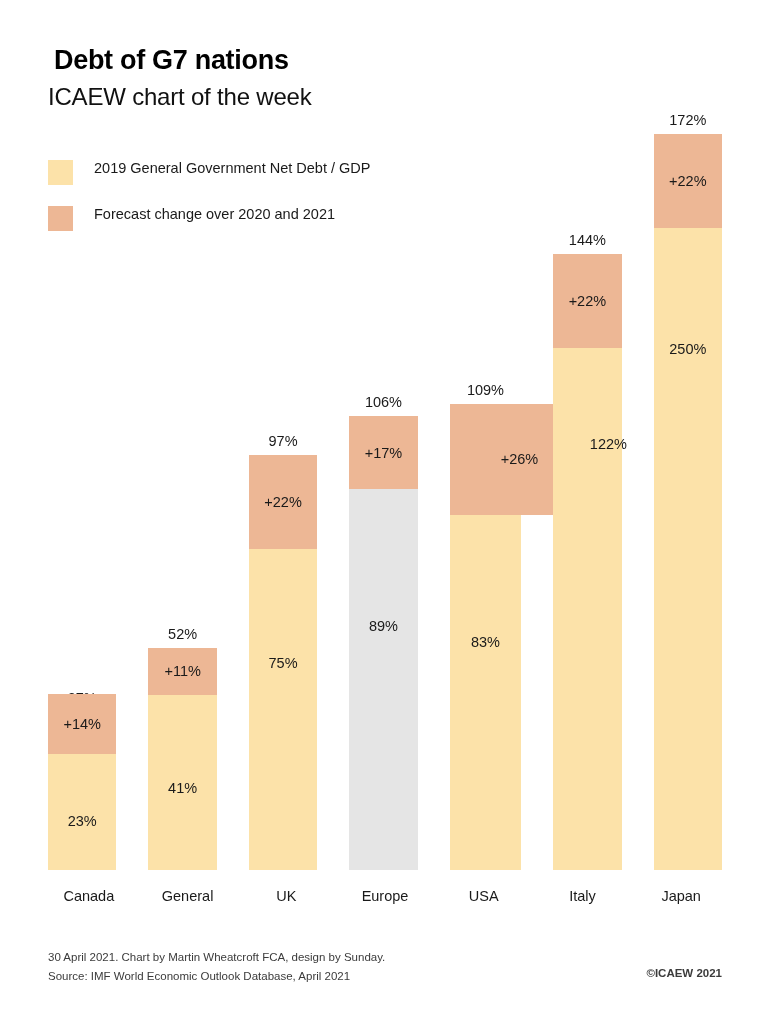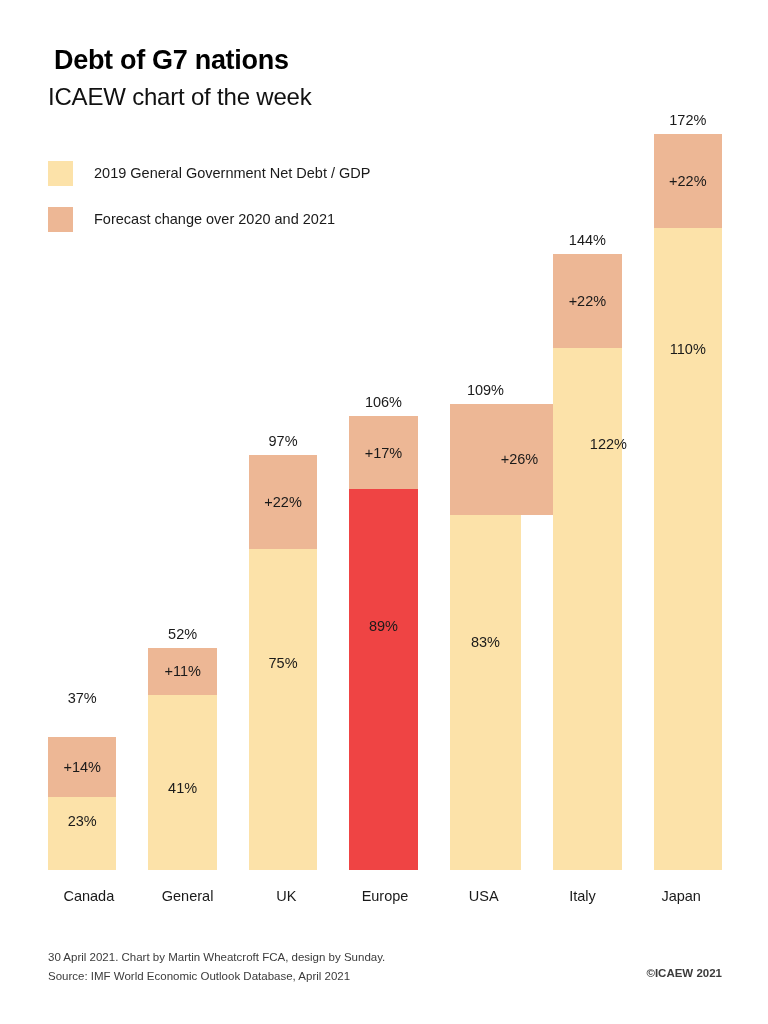--- a/index.html
+++ b/index.html
@@ -38,21 +38,21 @@
     color: #111111;
     line-height: 1.25;
     margin: 4px 0 0 0;
     letter-spacing: -0.2px;
   }
 
   
   .legend { position: absolute; left: 48px; top: 160px; }
   .legend-row {
     display: flex;
-    align-items: center;
+    align-items: flex-start;
     height: 26px;
     margin-bottom: 20px;
   }
   .legend-swatch {
     width: 25px;
     height: 25px;
     flex: 0 0 25px;
   }
   .legend-label {
     margin-left: 21px;
@@ -175,21 +175,21 @@
     </div>
   </div>
 
   <div class="chart">
     <div class="bars" id="bars-container">
         <div class="bar-col">
           <div class="total-label" style="bottom: 164.326px;">37%</div>
           <div class="seg seg-top" style="height: 59.907px; background: rgb(237, 183, 149);">
             <span class="seg-label">+14%</span>
           </div>
-          <div class="seg seg-base" style="height: 73px; background: rgb(252, 226, 169);">
+          <div class="seg seg-base" style="height: 116px; background: rgb(252, 226, 169);">
             <span class="seg-label" style="bottom: 41.3358px;">23%</span>
           </div>
         </div>
         <div class="bar-col">
           <div class="total-label" style="bottom: 228.512px;">52%</div>
           <div class="seg seg-top" style="height: 47.0698px; background: rgb(237, 183, 149);">
             <span class="seg-label">+11%</span>
           </div>
           <div class="seg seg-base" style="height: 175.442px; background: rgb(252, 226, 169);">
             <span class="seg-label" style="bottom: 73.6856px;">41%</span>
@@ -202,21 +202,21 @@
           </div>
           <div class="seg seg-base" style="height: 320.93px; background: rgb(252, 226, 169);">
             <span class="seg-label" style="bottom: 198.977px;">75%</span>
           </div>
         </div>
         <div class="bar-col">
           <div class="total-label" style="bottom: 459.581px;">106%</div>
           <div class="seg seg-top" style="height: 72.7442px; background: rgb(237, 183, 149);">
             <span class="seg-label">+17%</span>
           </div>
-          <div class="seg seg-base" style="height: 380.837px; background: #ef4444;">
+          <div class="seg seg-base" style="height: 380.837px; background: #e5e5e5;">
             <span class="seg-label" style="bottom: 236.119px;">89%</span>
           </div>
         </div>
         <div class="bar-col">
           <div class="total-label" style="bottom: 472.419px;">109%</div>
           <div class="seg seg-top" style="height: 111.256px; background: rgb(237, 183, 149); padding-left: 34px;">
             <span class="seg-label">+26%</span>
           </div>
           <div class="seg seg-base" style="height: 355.163px; background: rgb(252, 226, 169);">
             <span class="seg-label" style="bottom: 220.201px;">83%</span>
@@ -230,21 +230,21 @@
           <div class="seg seg-base" style="height: 522.047px; background: rgb(252, 226, 169);">
             <span class="seg-label" style="bottom: 417.637px; padding-left: 21px;">122%</span>
           </div>
         </div>
         <div class="bar-col">
           <div class="total-label" style="bottom: 742px;">172%</div>
           <div class="seg seg-top" style="height: 94.1395px; background: rgb(237, 183, 149);">
             <span class="seg-label">+22%</span>
           </div>
           <div class="seg seg-base" style="height: 641.86px; background: rgb(252, 226, 169);">
-            <span class="seg-label" style="bottom: 513.488px;">110%</span>
+            <span class="seg-label" style="bottom: 513.488px;">250%</span>
           </div>
         </div>
       </div>
   </div>
 
   <div class="axis" id="axis-container">
       <div class="axis-item">Canada</div>
       <div class="axis-item">General</div>
       <div class="axis-item">UK</div>
       <div class="axis-item">Europe</div>

